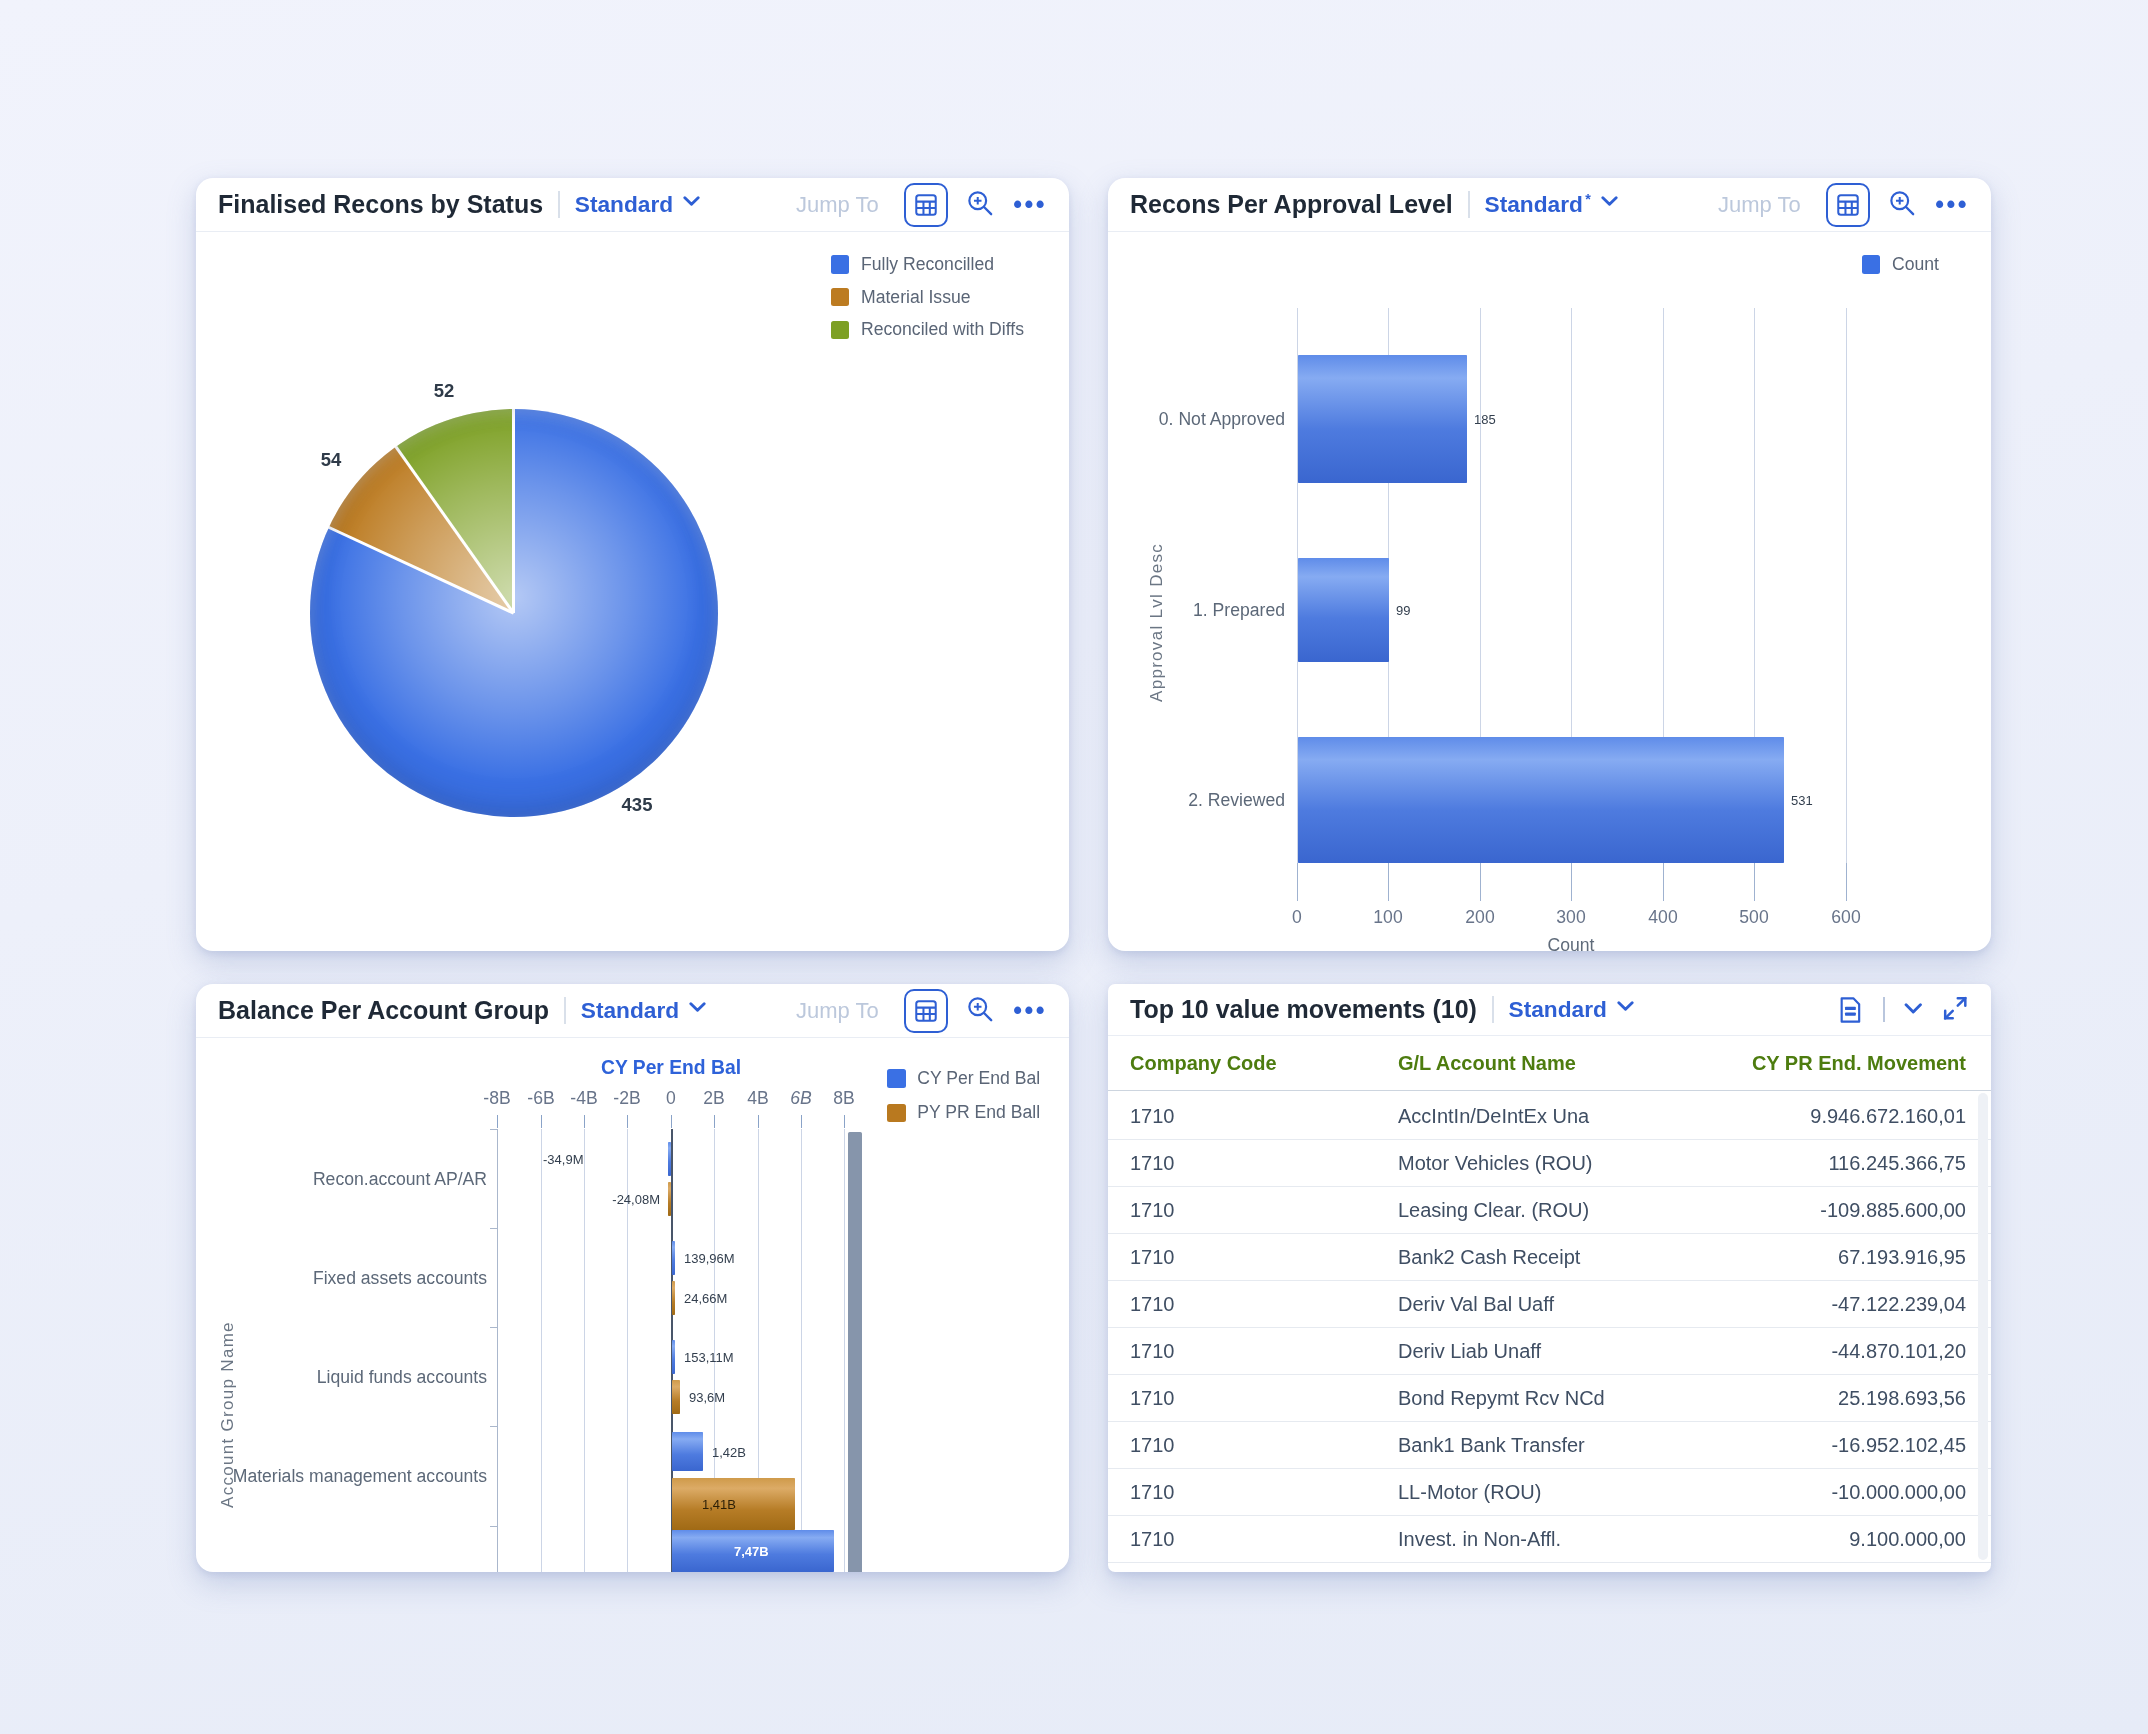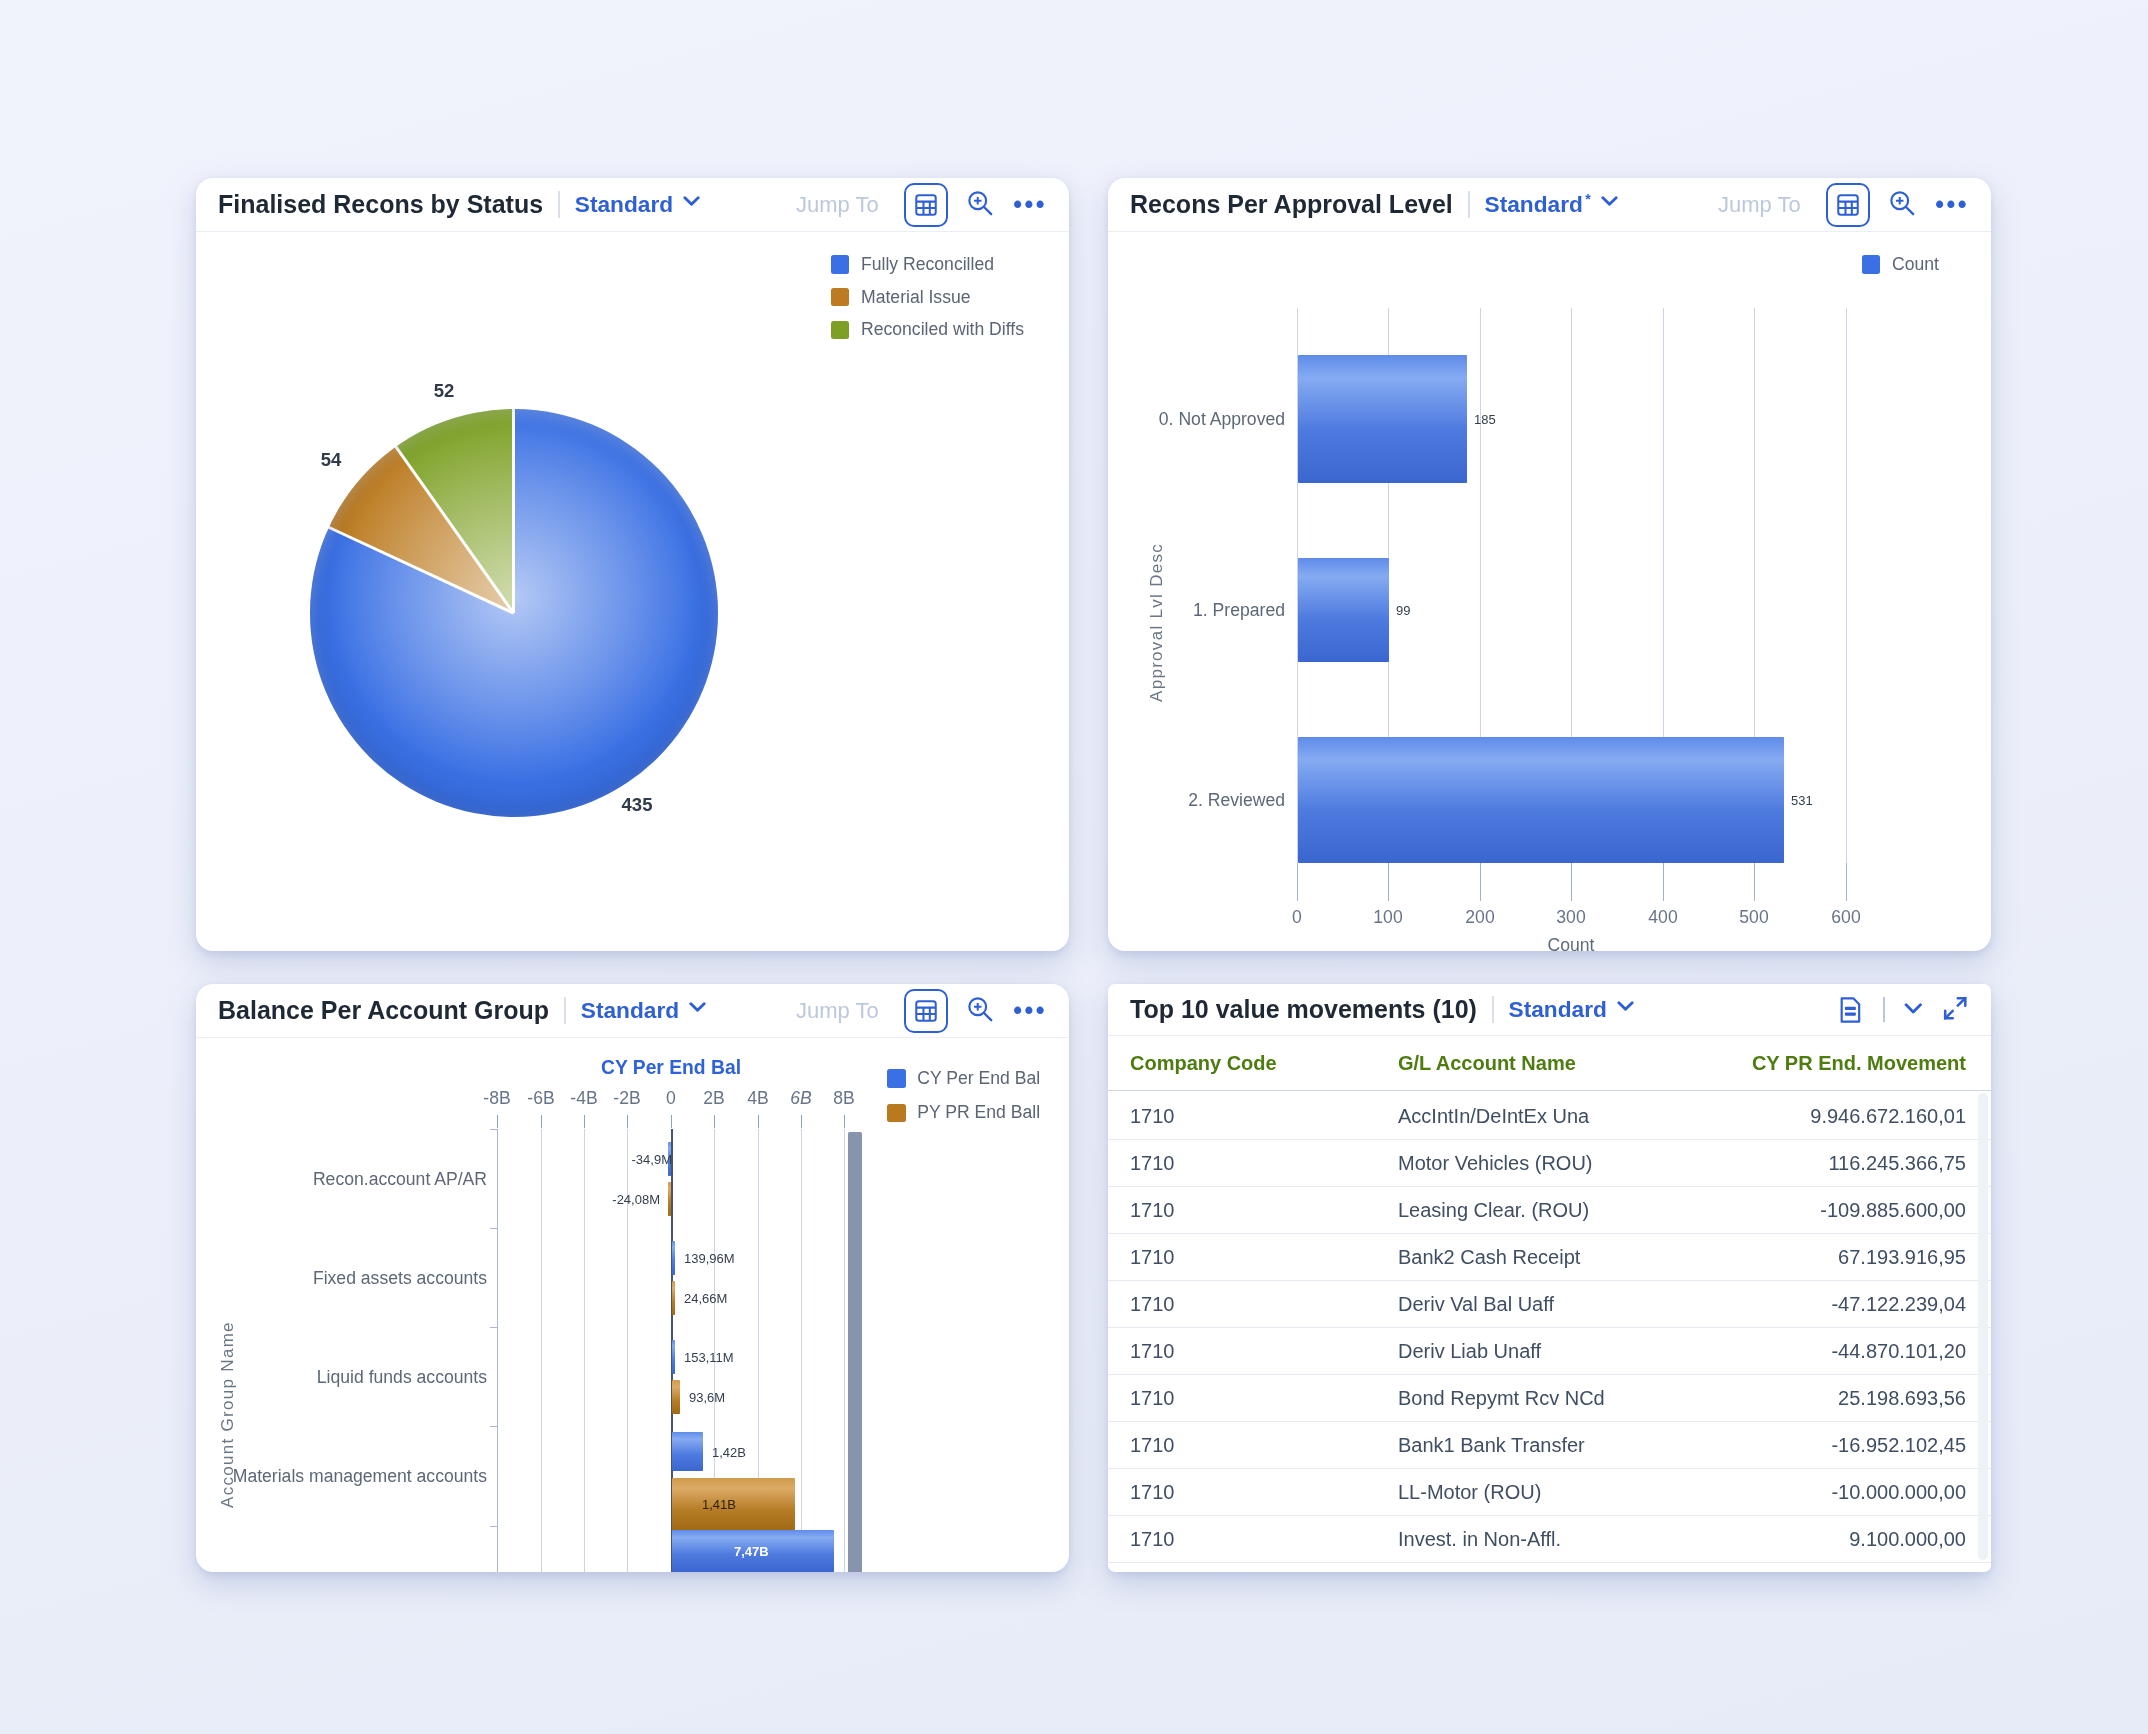--- a/index.html
+++ b/index.html
@@ -282,21 +282,21 @@
           <div class="gridv" style="left: 301px; top: 91px; height: 498px; background: rgb(170, 183, 204);"></div>
           <div class="tick" style="left: 294px; top: 91px; height: 0.8px; width: 7.6px; background: rgb(170, 183, 204);"></div>
           <div class="tick" style="left: 294px; top: 190px; height: 0.8px; width: 7.6px; background: rgb(170, 183, 204);"></div>
           <div class="tick" style="left: 294px; top: 289px; height: 0.8px; width: 7.6px; background: rgb(170, 183, 204);"></div>
           <div class="tick" style="left: 294px; top: 388px; height: 0.8px; width: 7.6px; background: rgb(170, 183, 204);"></div>
           <div class="tick" style="left: 294px; top: 488px; height: 0.8px; width: 7.6px; background: rgb(170, 183, 204);"></div>
         </div>
       <div id="balance-bars">
           <div class="catlbl" style="right: 582px; top: 141px;">Recon.account AP/AR</div>
           <div class="hbar blue-grad" style="left: 472px; top: 104px; width: 2.5px; height: 34px;"></div>
-          <div class="vallbl" style="top: 121px; left: 347px; width: 117px; text-align: right; padding-left: 12px;">-34,9M</div>
+          <div class="vallbl" style="top: 121px; left: 347px; width: 117px; text-align: left;">-34,9M</div>
           <div class="hbar orange-grad" style="left: 472px; top: 144px; width: 2.5px; height: 34px;"></div>
           <div class="vallbl" style="top: 161px; left: 347px; width: 117px; text-align: right;">-24,08M</div>
           <div class="catlbl" style="right: 582px; top: 240px;">Fixed assets accounts</div>
           <div class="hbar blue-grad" style="left: 476px; top: 203px; width: 3px; height: 34px;"></div>
           <div class="vallbl" style="top: 220px; left: 488px;">139,96M</div>
           <div class="hbar orange-grad" style="left: 476px; top: 243px; width: 2.5px; height: 34px;"></div>
           <div class="vallbl" style="top: 260px; left: 488px;">24,66M</div>
           <div class="catlbl" style="right: 582px; top: 339px;">Liquid funds accounts</div>
           <div class="hbar blue-grad" style="left: 476px; top: 302px; width: 3.3px; height: 34px;"></div>
           <div class="vallbl" style="top: 319px; left: 488px;">153,11M</div>

